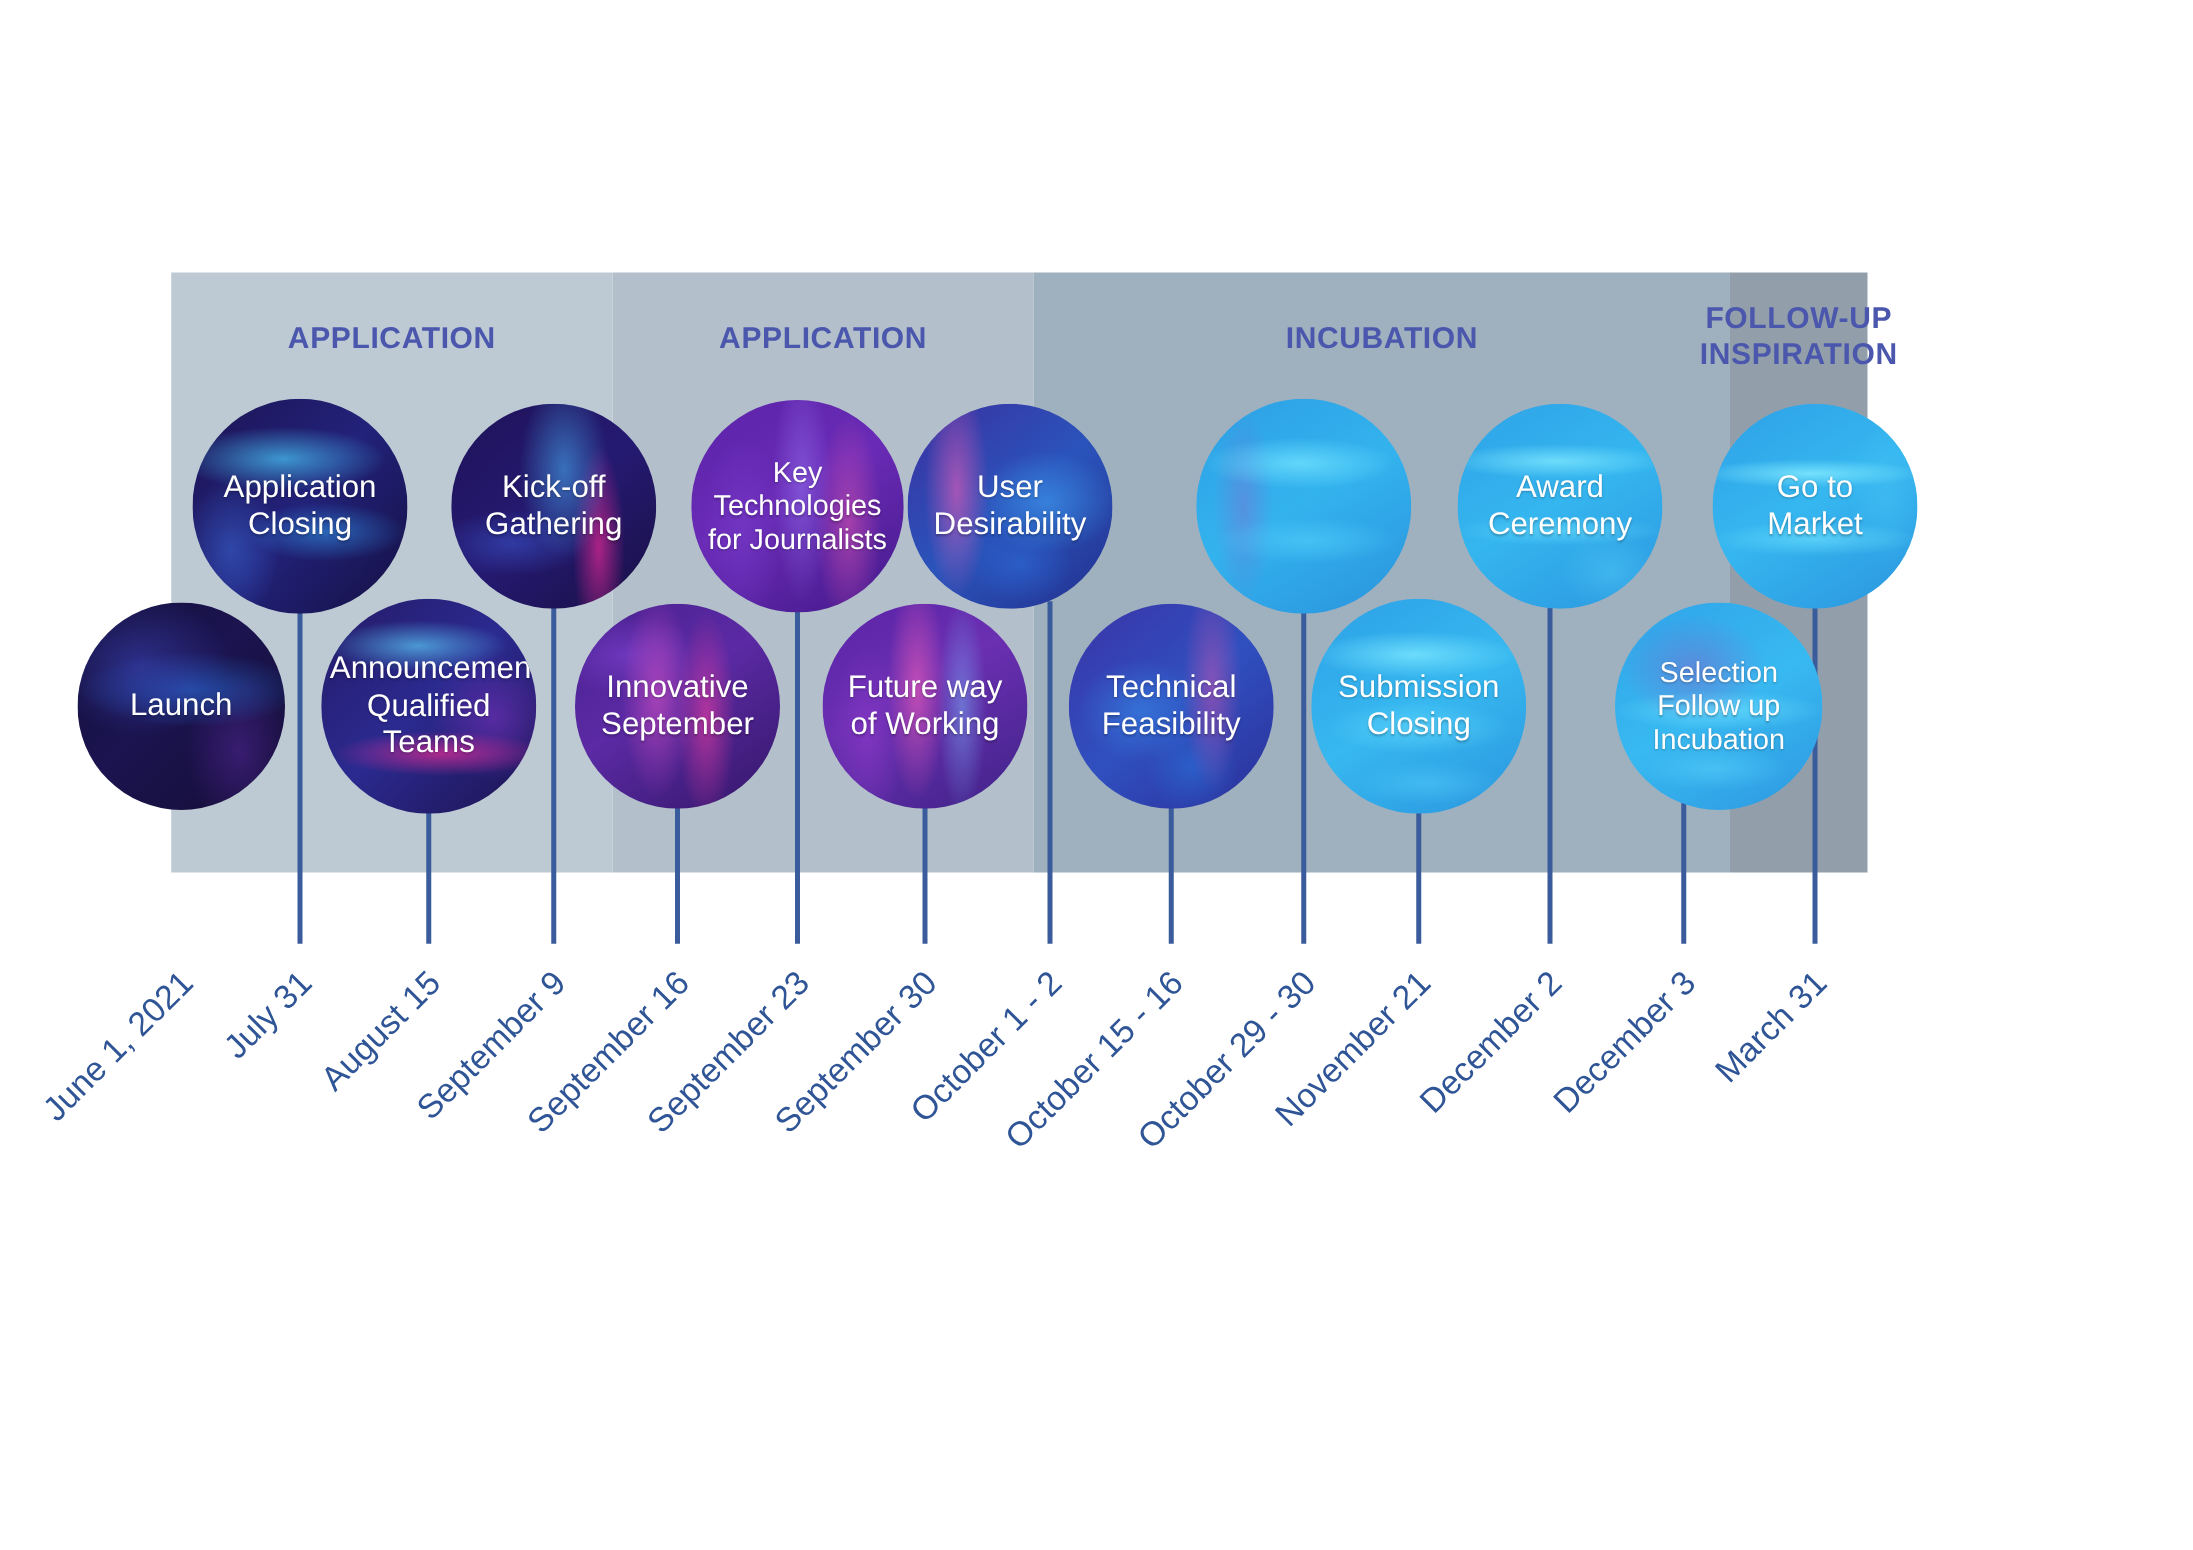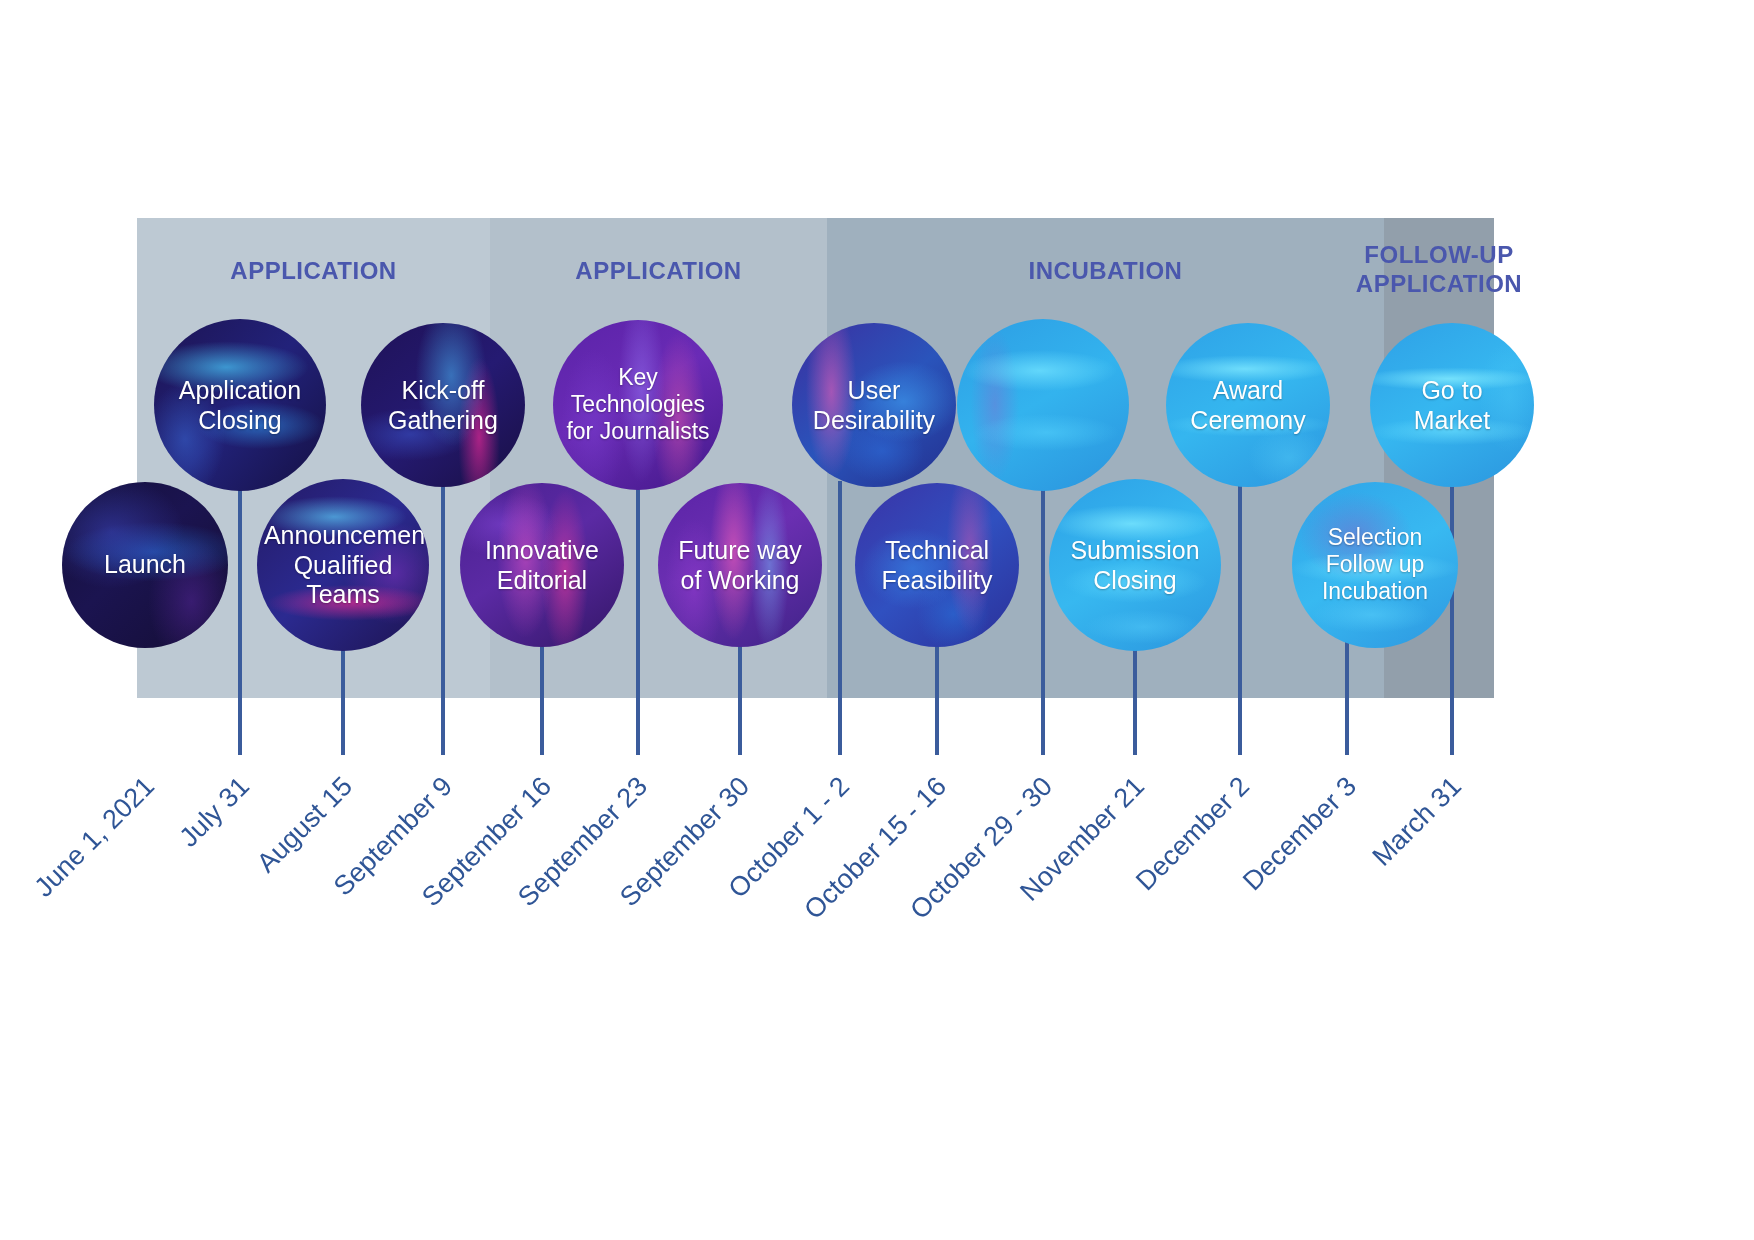--- a/index.html
+++ b/index.html
@@ -68,21 +68,21 @@
         <div class="band-title">APPLICATION</div>
       </div>
       <div class="band" style="left: 490px; top: 218px; width: 337px; height: 480px; background: rgb(179, 192, 203);">
         <div class="band-title">APPLICATION</div>
       </div>
       <div class="band" style="left: 827px; top: 218px; width: 557px; height: 480px; background: rgb(159, 176, 190);">
         <div class="band-title">INCUBATION</div>
       </div>
       <div class="band" style="left: 1384px; top: 218px; width: 110px; height: 480px; background: rgb(146, 159, 171);">
         <div class="band-title" style="top: 22px; left: -45px; right: -45px;">FOLLOW-UP
-APPLICATION</div>
+INSPIRATION</div>
       </div>
     </div>
 
   <div id="connectors">
       <div class="connector" style="left: 238px; top: 485px; height: 270px;"></div>
       <div class="connector" style="left: 341px; top: 645px; height: 110px;"></div>
       <div class="connector" style="left: 441px; top: 481px; height: 274px;"></div>
       <div class="connector" style="left: 540px; top: 641px; height: 114px;"></div>
       <div class="connector" style="left: 636px; top: 484px; height: 271px;"></div>
       <div class="connector" style="left: 738px; top: 641px; height: 114px;"></div>
@@ -105,21 +105,21 @@
         <div class="tex" style="background: radial-gradient(35% 70% at 55% 32%, rgba(70, 170, 235, 0.6), rgba(0, 0, 0, 0) 62%), radial-gradient(22% 85% at 72% 70%, rgba(228, 40, 150, 0.7), rgba(0, 0, 0, 0) 58%), radial-gradient(60% 25% at 30% 68%, rgba(60, 90, 210, 0.5), rgba(0, 0, 0, 0) 64%), linear-gradient(140deg, rgb(31, 18, 88) 0%, rgb(37, 26, 114) 50%, rgb(25, 15, 68) 100%);"></div>
         <div class="lbl">Kick-off
 Gathering</div>
       </div>
       <div class="node" style="left: 553px; top: 320px; width: 170px; height: 170px;">
         <div class="tex" style="background: radial-gradient(22% 90% at 52% 40%, rgba(150, 120, 245, 0.5), rgba(0, 0, 0, 0) 62%), radial-gradient(26% 85% at 74% 58%, rgba(235, 90, 175, 0.5), rgba(0, 0, 0, 0) 60%), radial-gradient(30% 70% at 24% 62%, rgba(120, 60, 205, 0.55), rgba(0, 0, 0, 0) 64%), linear-gradient(150deg, rgb(91, 35, 168) 0%, rgb(106, 43, 182) 45%, rgb(68, 25, 138) 100%);"></div>
         <div class="lbl" style="font-size: 23px;">Key
 Technologies
 for Journalists</div>
       </div>
-      <div class="node" style="left: 792px; top: 323px; width: 164px; height: 164px;">
+      <div class="node" style="left: 726px; top: 323px; width: 164px; height: 164px;">
         <div class="tex" style="background: radial-gradient(26% 88% at 24% 42%, rgba(240, 95, 185, 0.6), rgba(0, 0, 0, 0) 60%), radial-gradient(55% 40% at 68% 48%, rgba(60, 150, 235, 0.7), rgba(0, 0, 0, 0) 62%), radial-gradient(40% 30% at 55% 78%, rgba(45, 110, 220, 0.55), rgba(0, 0, 0, 0) 64%), linear-gradient(140deg, rgb(59, 47, 160) 0%, rgb(42, 84, 187) 50%, rgb(35, 48, 143) 100%);"></div>
         <div class="lbl">User
 Desirability</div>
       </div>
       <div class="node" style="left: 957px; top: 319px; width: 172px; height: 172px;">
         <div class="tex" style="background: radial-gradient(75% 20% at 48% 30%, rgba(110, 225, 255, 0.8), rgba(0, 0, 0, 0) 60%), radial-gradient(70% 18% at 52% 66%, rgba(80, 205, 250, 0.65), rgba(0, 0, 0, 0) 60%), radial-gradient(22% 70% at 22% 50%, rgba(150, 90, 200, 0.35), rgba(0, 0, 0, 0) 64%), linear-gradient(150deg, rgb(45, 158, 228) 0%, rgb(51, 179, 238) 48%, rgb(42, 147, 221) 100%);"></div>
       </div>
       <div class="node" style="left: 1166px; top: 323px; width: 164px; height: 164px;">
         <div class="tex" style="background: radial-gradient(90% 14% at 48% 28%, rgba(125, 232, 255, 0.8), rgba(0, 0, 0, 0) 60%), radial-gradient(85% 12% at 50% 62%, rgba(100, 218, 252, 0.66), rgba(0, 0, 0, 0) 60%), radial-gradient(40% 30% at 75% 82%, rgba(80, 200, 246, 0.5), rgba(0, 0, 0, 0) 62%), linear-gradient(150deg, rgb(46, 162, 231) 0%, rgb(53, 182, 239) 48%, rgb(43, 150, 223) 100%);"></div>
         <div class="lbl">Award
@@ -135,21 +135,21 @@
         <div class="lbl">Launch</div>
       </div>
       <div class="node" style="left: 257px; top: 479px; width: 172px; height: 172px;">
         <div class="tex" style="background: radial-gradient(70% 20% at 45% 22%, rgba(90, 200, 245, 0.7), rgba(0, 0, 0, 0) 60%), radial-gradient(85% 18% at 55% 72%, rgba(225, 45, 150, 0.72), rgba(0, 0, 0, 0) 58%), radial-gradient(45% 45% at 80% 55%, rgba(120, 50, 190, 0.6), rgba(0, 0, 0, 0) 66%), linear-gradient(135deg, rgb(36, 26, 102) 0%, rgb(43, 42, 144) 48%, rgb(29, 19, 80) 100%);"></div>
         <div class="lbl">Announcement
 Qualified Teams</div>
       </div>
       <div class="node" style="left: 460px; top: 483px; width: 164px; height: 164px;">
         <div class="tex" style="background: radial-gradient(28% 80% at 40% 45%, rgba(215, 80, 195, 0.6), rgba(0, 0, 0, 0) 62%), radial-gradient(24% 85% at 64% 55%, rgba(235, 60, 160, 0.62), rgba(0, 0, 0, 0) 60%), radial-gradient(55% 30% at 25% 25%, rgba(130, 70, 215, 0.55), rgba(0, 0, 0, 0) 65%), linear-gradient(145deg, rgb(74, 32, 144) 0%, rgb(91, 42, 164) 45%, rgb(51, 22, 103) 100%);"></div>
         <div class="lbl">Innovative
-Editorial</div>
+September</div>
       </div>
       <div class="node" style="left: 658px; top: 483px; width: 164px; height: 164px;">
         <div class="tex" style="background: radial-gradient(24% 90% at 46% 42%, rgba(245, 95, 185, 0.62), rgba(0, 0, 0, 0) 60%), radial-gradient(20% 88% at 68% 50%, rgba(120, 170, 245, 0.55), rgba(0, 0, 0, 0) 60%), radial-gradient(28% 70% at 22% 66%, rgba(150, 60, 210, 0.5), rgba(0, 0, 0, 0) 64%), linear-gradient(150deg, rgb(90, 35, 166) 0%, rgb(107, 47, 178) 42%, rgb(63, 35, 135) 100%);"></div>
         <div class="lbl">Future way
 of Working</div>
       </div>
       <div class="node" style="left: 855px; top: 483px; width: 164px; height: 164px;">
         <div class="tex" style="background: radial-gradient(24% 85% at 70% 40%, rgba(215, 85, 175, 0.5), rgba(0, 0, 0, 0) 60%), radial-gradient(50% 40% at 35% 52%, rgba(55, 135, 230, 0.6), rgba(0, 0, 0, 0) 62%), radial-gradient(35% 35% at 60% 80%, rgba(40, 120, 225, 0.5), rgba(0, 0, 0, 0) 64%), linear-gradient(140deg, rgb(58, 51, 166) 0%, rgb(48, 80, 192) 50%, rgb(43, 47, 152) 100%);"></div>
         <div class="lbl">Technical
 Feasibility</div>

